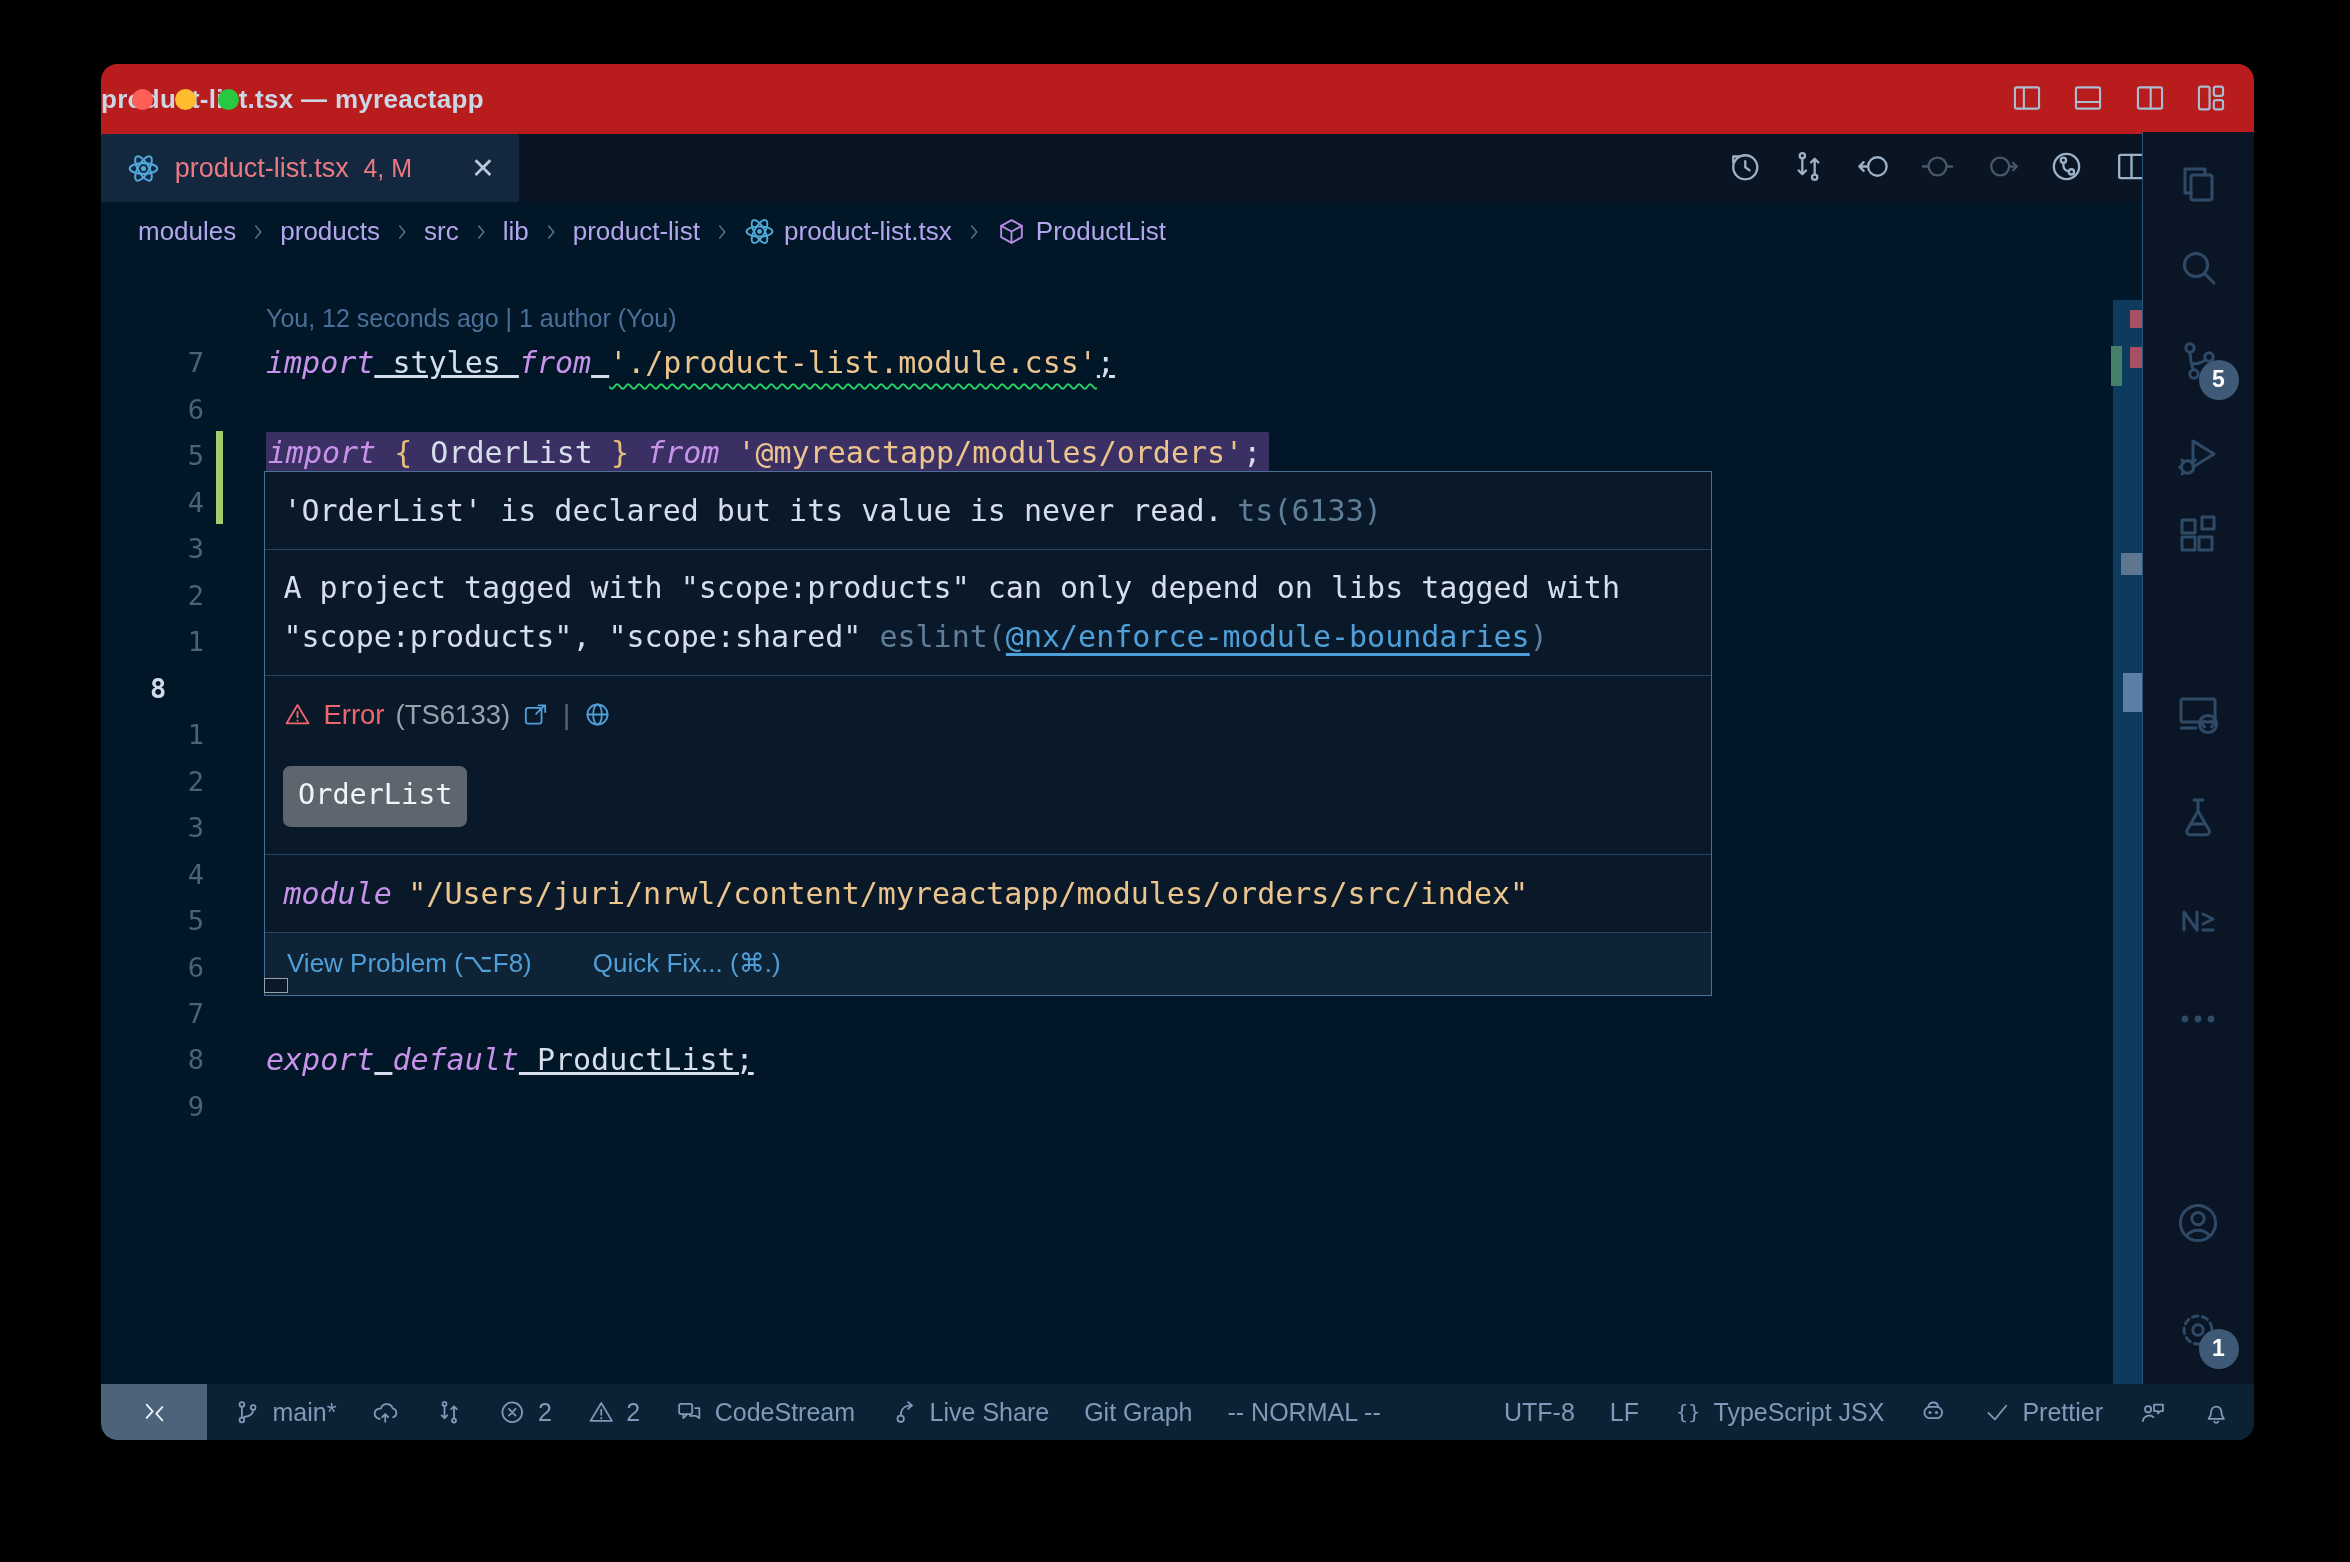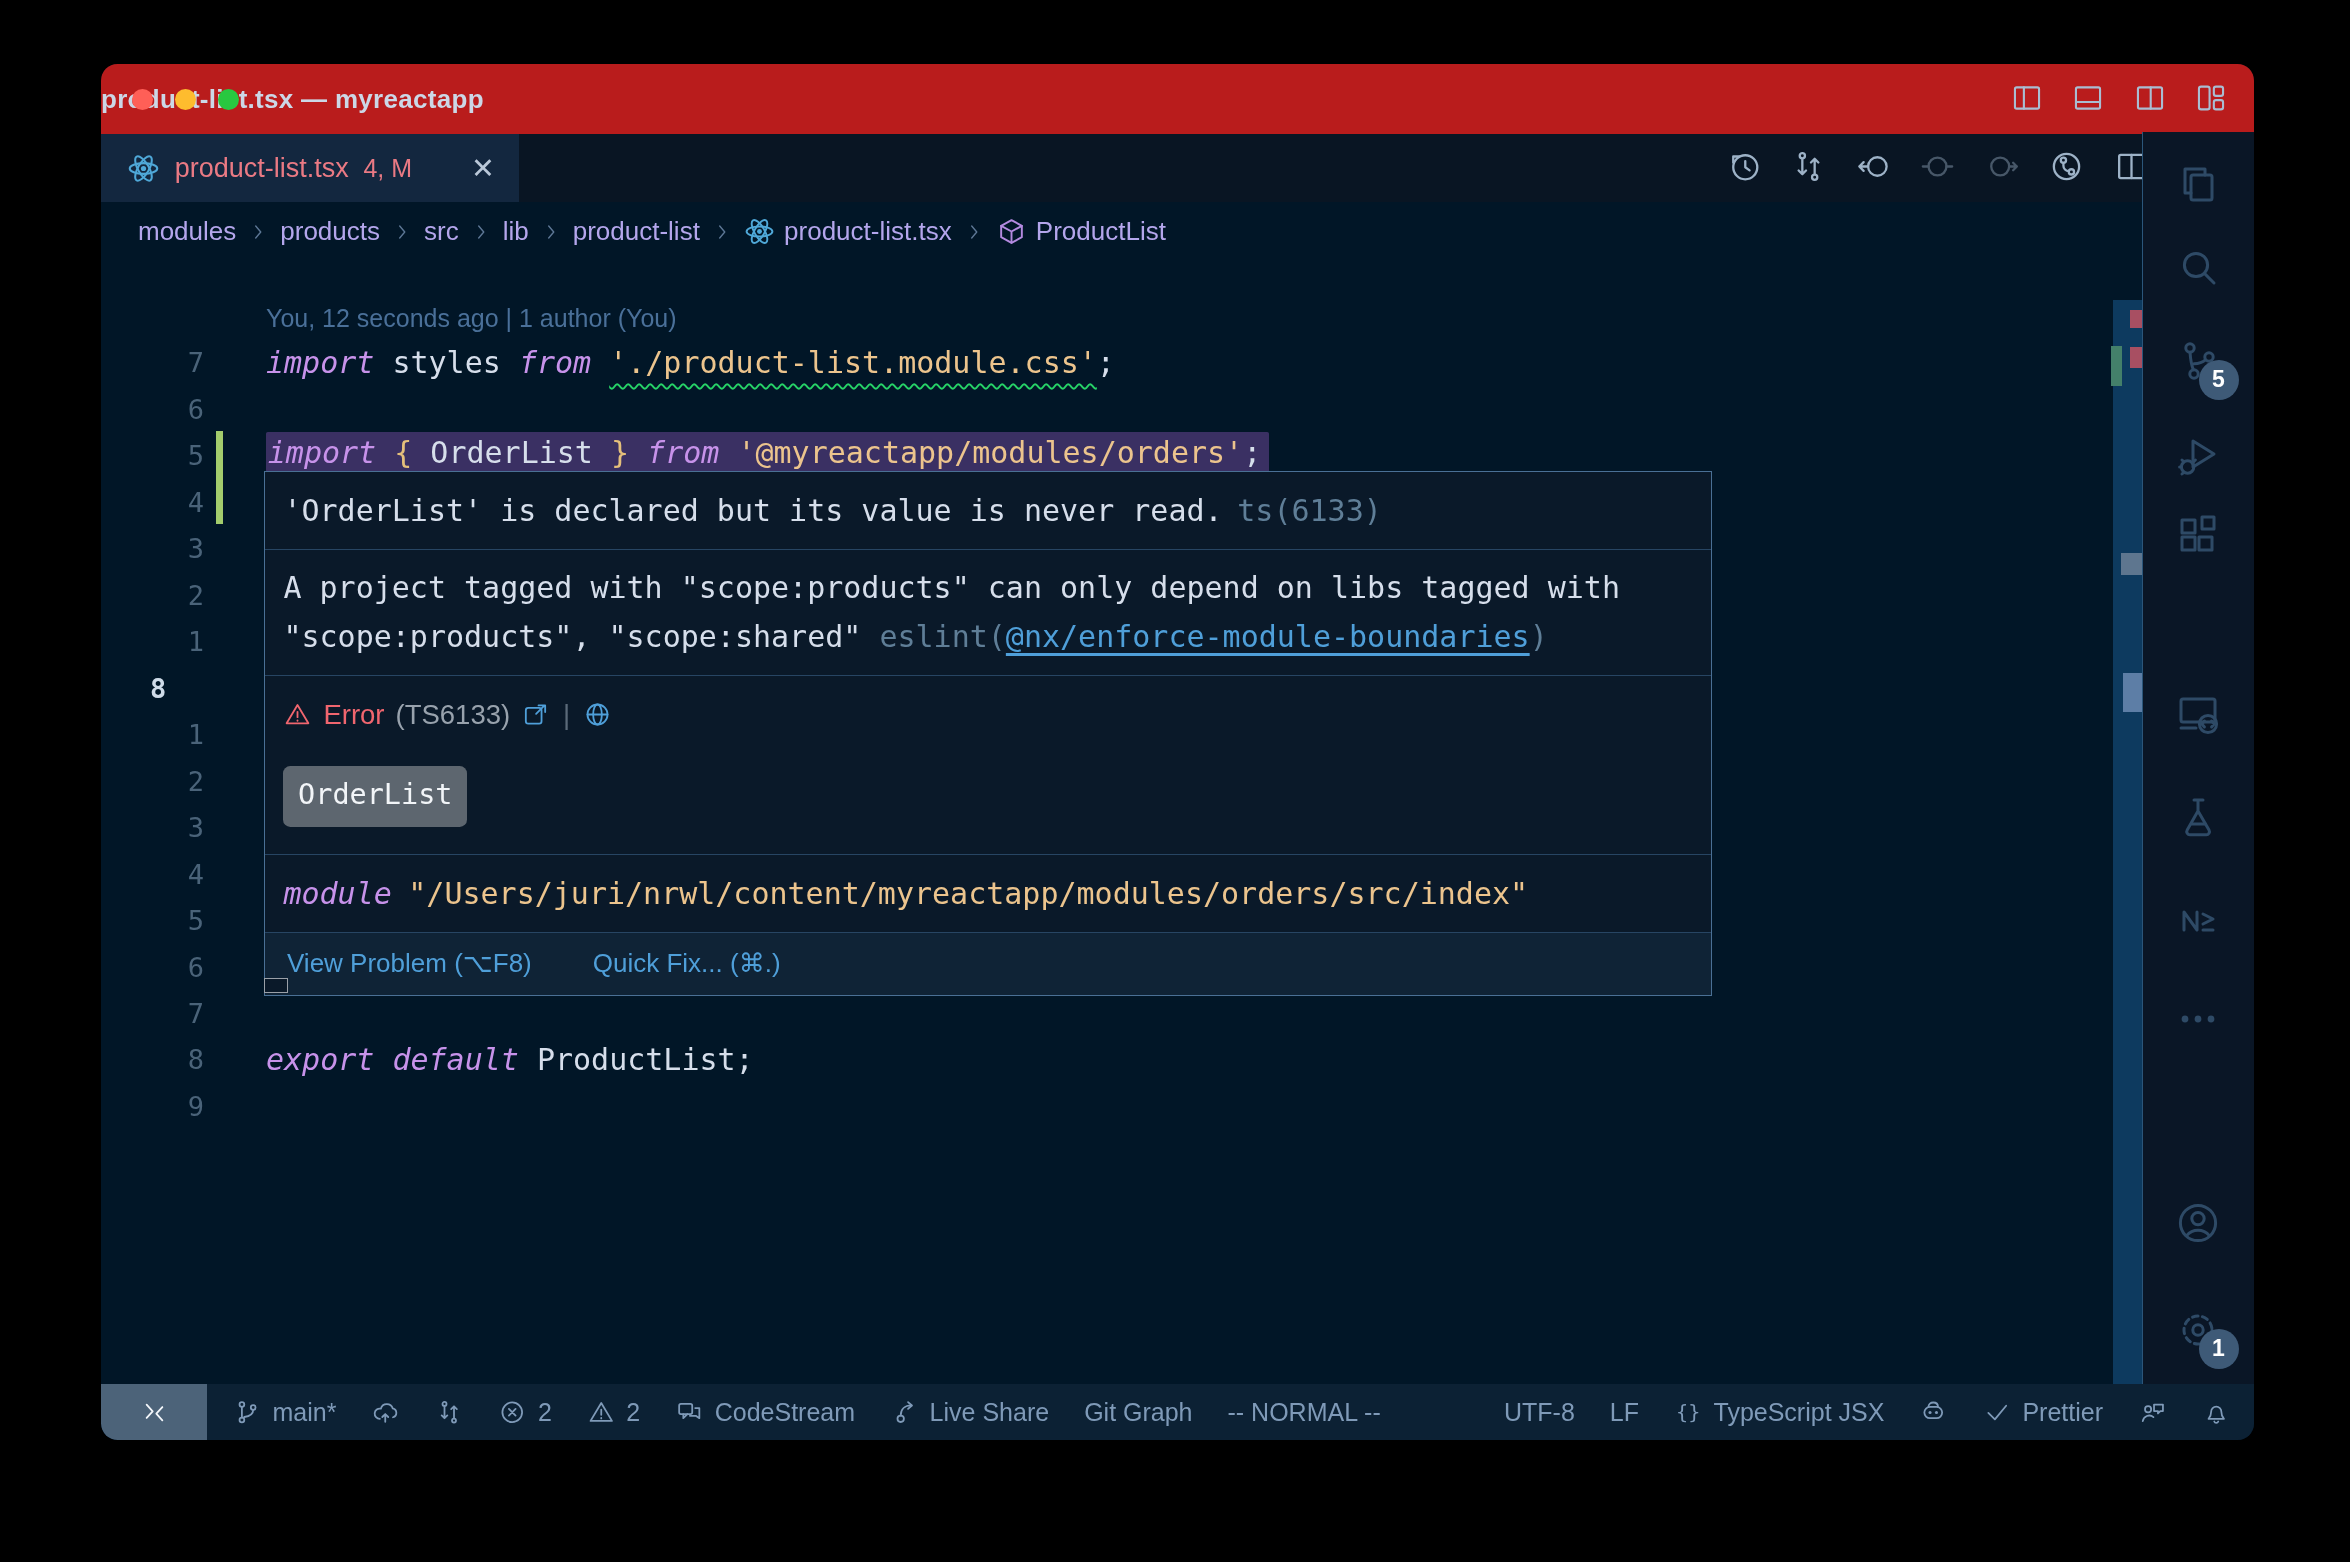--- a/index.html
+++ b/index.html
@@ -40,21 +40,21 @@
   .editor { position:absolute; left:0; top:197px; width:2041px; height:1123px; background:#011627;margin-top:39px; }
   .blame { position:absolute; left:165px; top:3.7px; font-size:25px; color:#4a7099; white-space:pre; }
   .gnum { position:absolute; left:0; width:103px; height:47px; text-align:right;
           font-family:"DejaVu Sans Mono", monospace; font-size:27px; color:#4a6379;
           line-height:47px; }
   .gnum.cur { text-align:left; padding-left:49px; color:#cfdbe8; font-weight:700; }
   .gbar { position:absolute; left:115px; top:131px; width:7.3px; height:93px; background:#a3cc6c; }
   .codeline { position:absolute; left:165px; height:47px; display:flex; align-items:center;
               font-family:"DejaVu Sans Mono", monospace; font-size:30px; white-space:pre; }
   .kw { color:#c792ea; font-style:italic; }
-  .id { color:#d6deeb; }
+  .id { color:#d6deeb;text-decoration:underline; }
   .str { color:#ecc48d; }
   .pun { color:#e5c07b; }
   .hl { background:#3a3063; padding:2.8px 7.3px 8.3px 1.8px; border-radius:1.8px; }
   .wavy-g { text-decoration:underline wavy #26d467; text-decoration-thickness:2.4px; text-underline-offset:10px; }
   .wavy-o { text-decoration:underline wavy #f78c6c; text-decoration-thickness:2.4px; text-underline-offset:10px; }
   .ghost { position:absolute; left:1526px; top:365px; height:47px; line-height:47px;
            font-family:"DejaVu Sans Mono", monospace; font-size:30px; color:#4f5b66; white-space:pre; z-index:1; }
   
   .ruler { position:absolute; left:2012px; top:0; width:29px; height:1113px; background:#0d3a5f; }
   .ruler div { position:absolute; }

